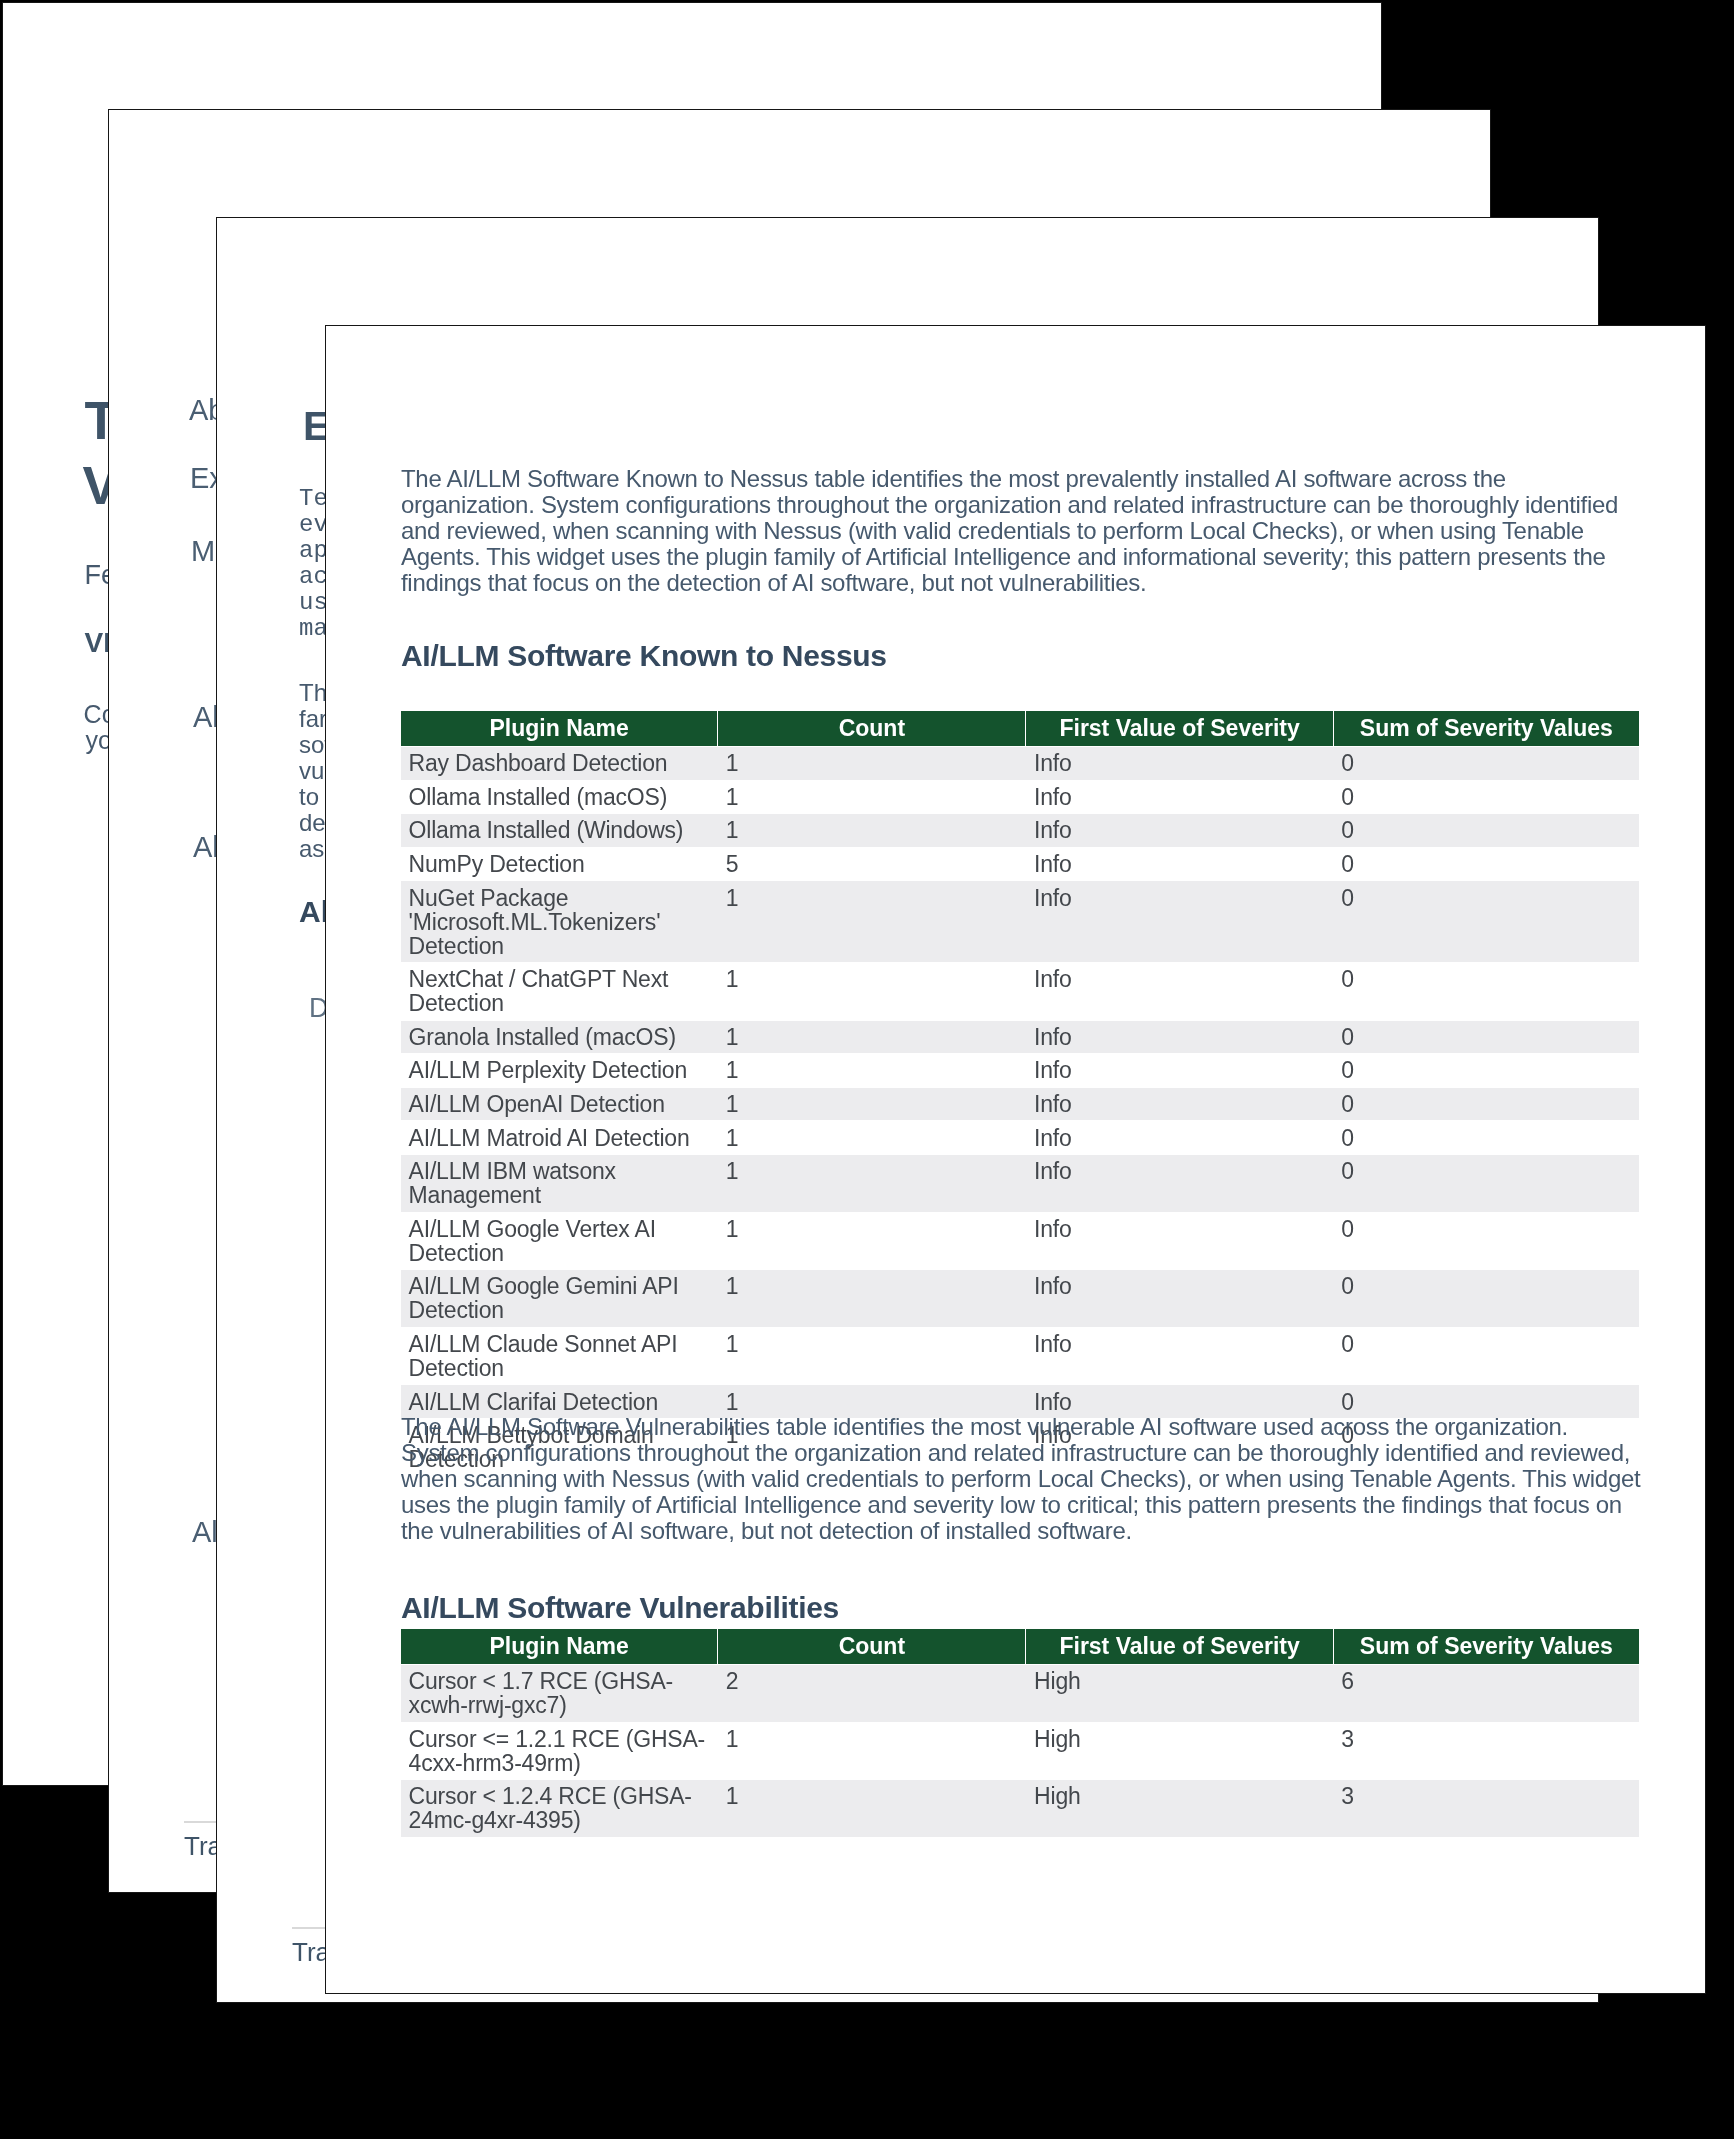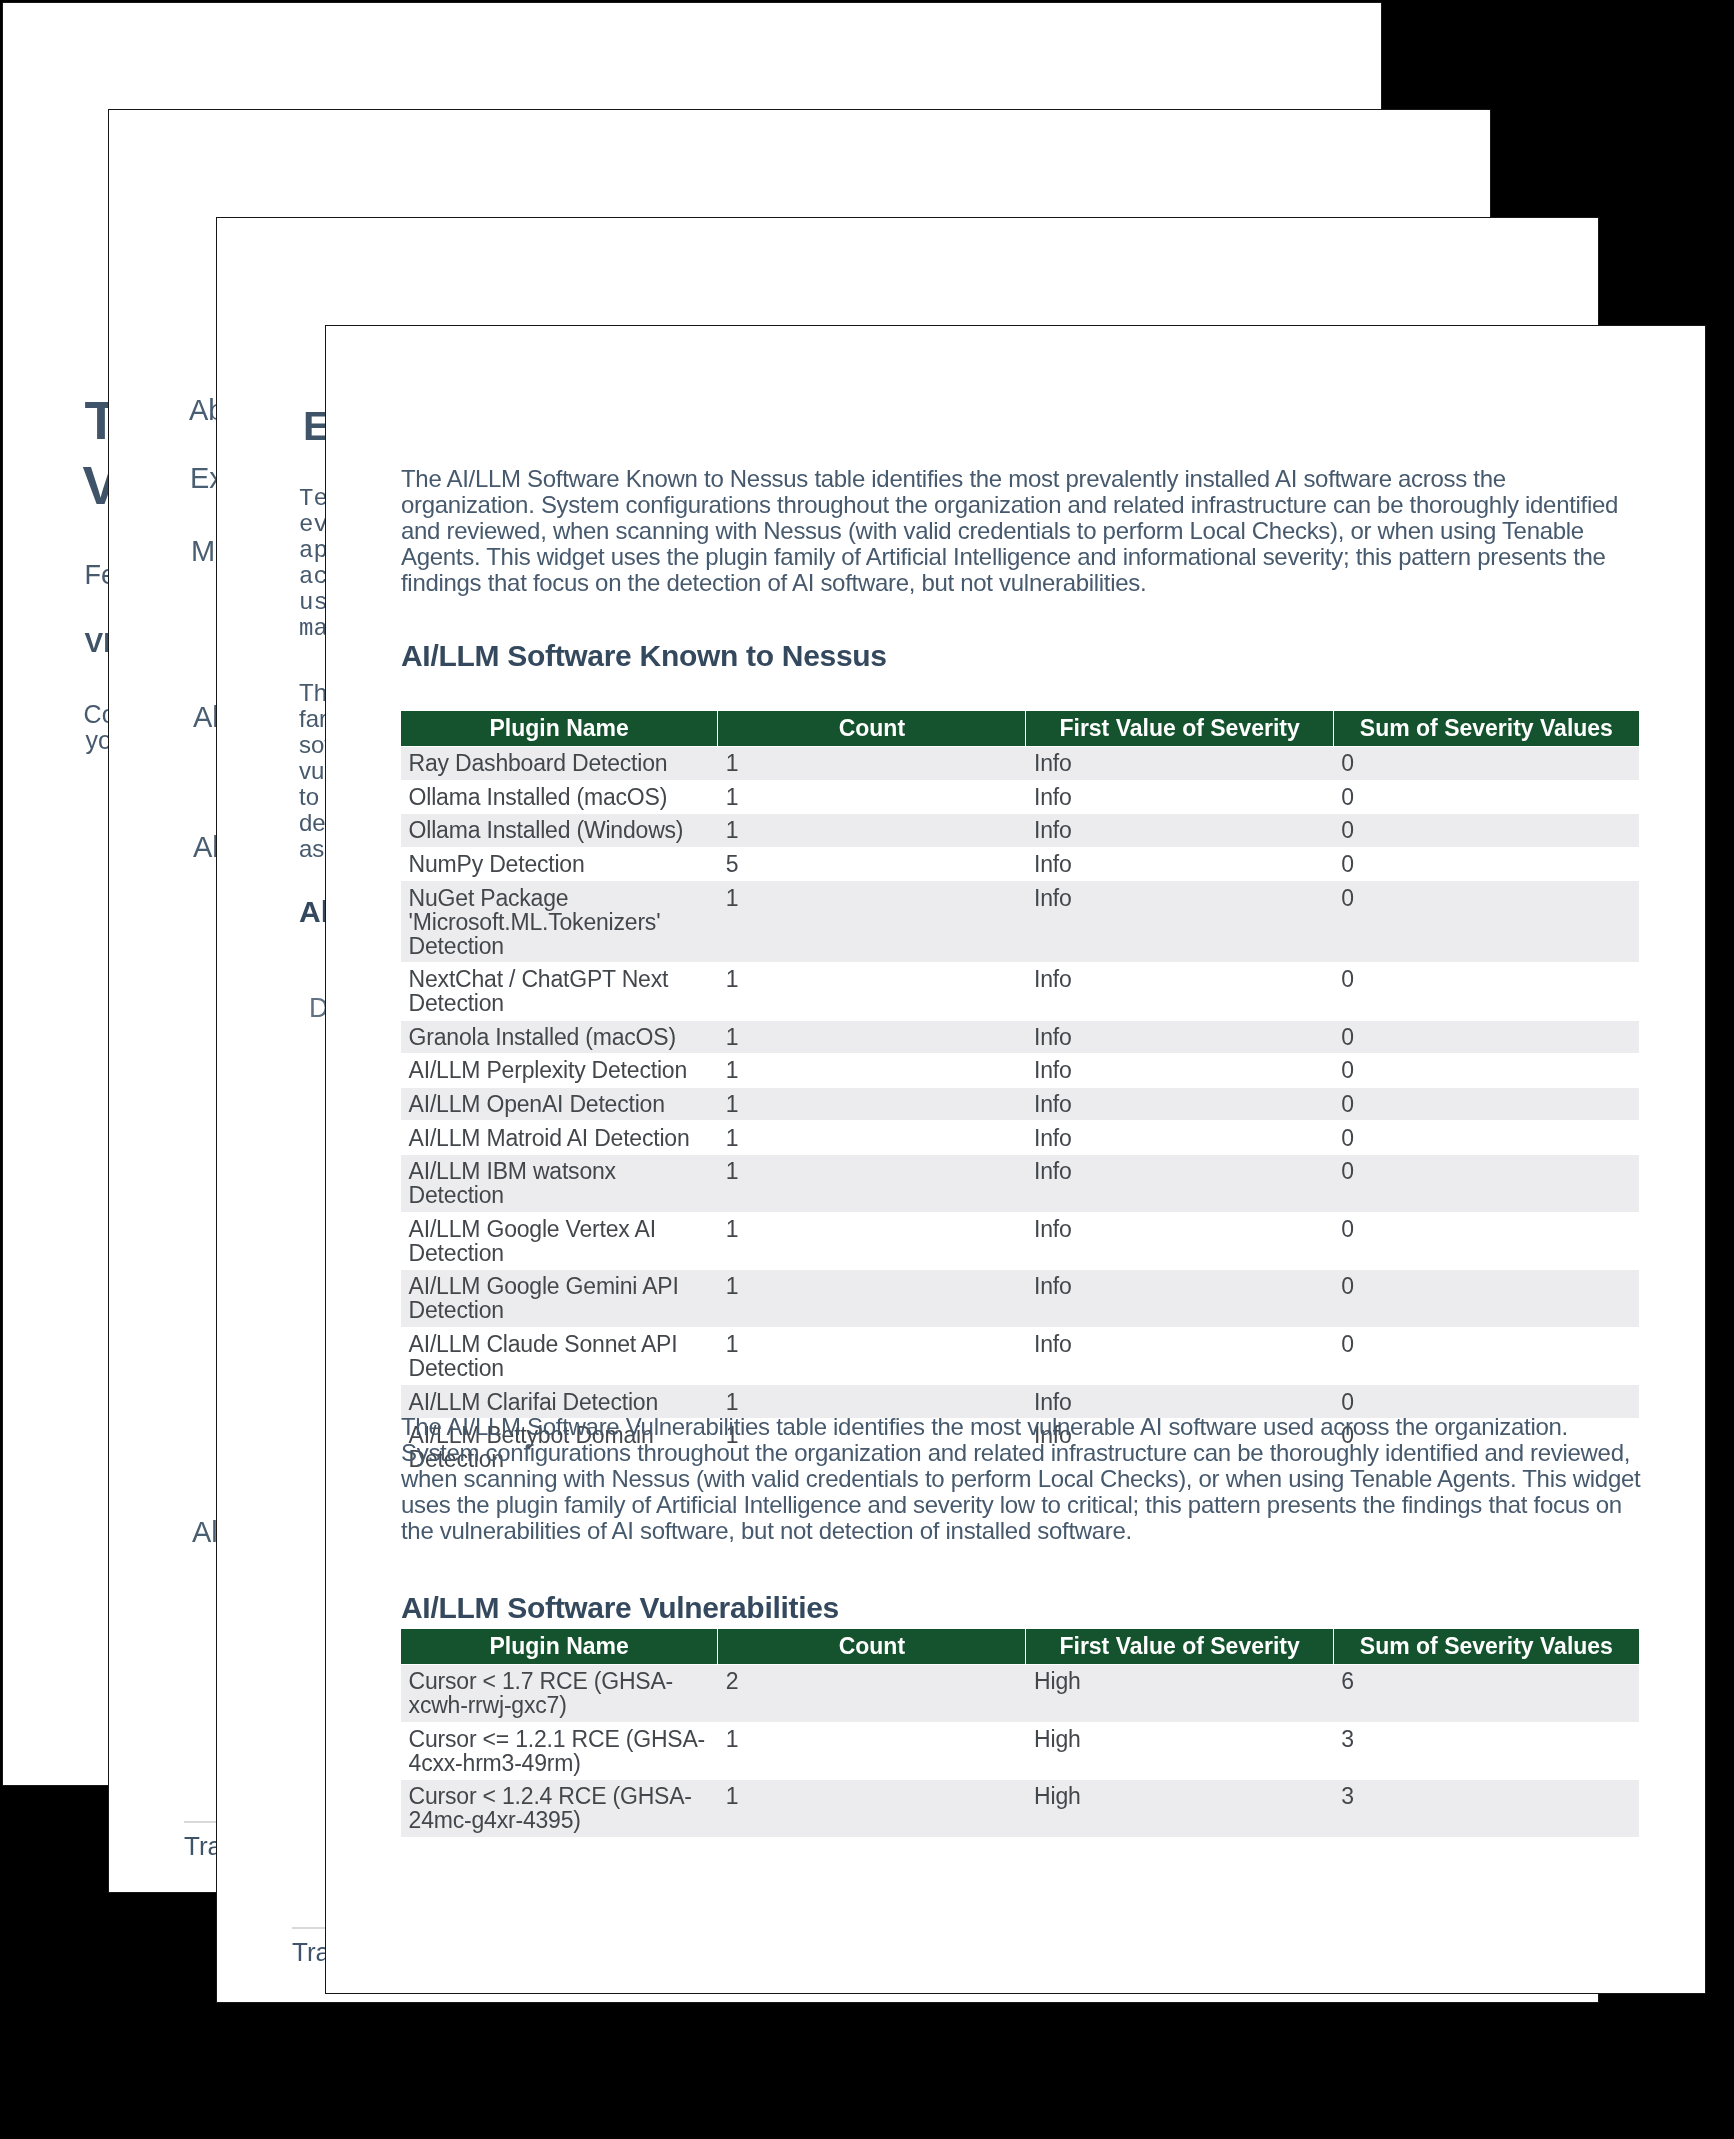--- a/index.html
+++ b/index.html
@@ -180,21 +180,21 @@
             <td class="sev-info">Info</td>
             <td>0</td>
           </tr>
           <tr>
             <td>AI/LLM Matroid AI Detection</td>
             <td>1</td>
             <td class="sev-info">Info</td>
             <td>0</td>
           </tr>
           <tr>
-            <td>AI/LLM IBM watsonx Detection</td>
+            <td>AI/LLM IBM watsonx Management</td>
             <td>1</td>
             <td class="sev-info">Info</td>
             <td>0</td>
           </tr>
           <tr>
             <td>AI/LLM Google Vertex AI Detection</td>
             <td>1</td>
             <td class="sev-info">Info</td>
             <td>0</td>
           </tr>

